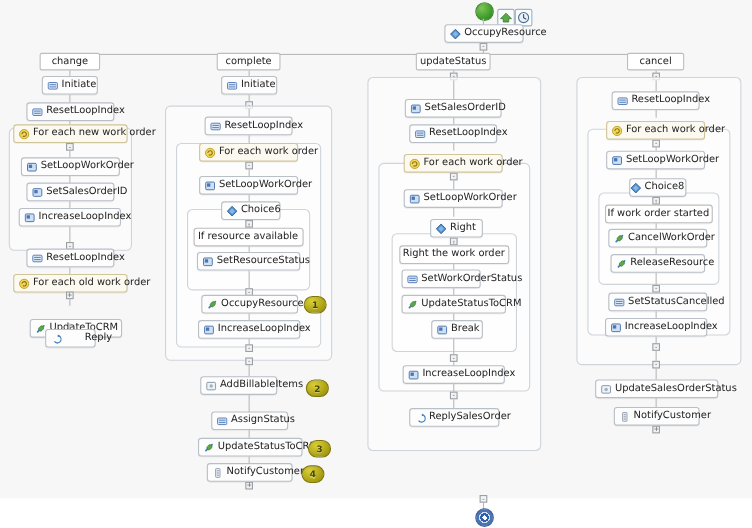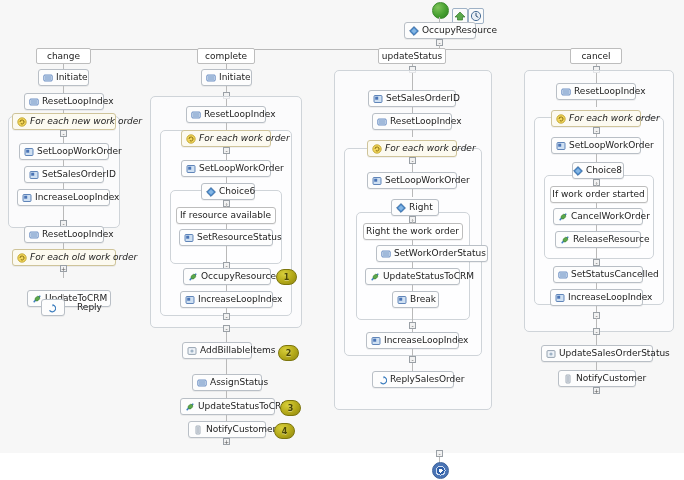--- a/index.html
+++ b/index.html
@@ -22,21 +22,21 @@
     border-radius:3px;
     padding:0 5px 0 4px;
     white-space:nowrap;
     display:flex;align-items:center;gap:3px;
     box-shadow:0 1px 0 rgba(0,0,0,.05);
     color:#222;
     font-size:9px;
   }
   .node.plain{background:#ffffff;border-color:#bdbdbd;}
   .node .lbl{display:inline-block;}
-  .node.scope-hdr{background:#fcfaf0;border-color:#cfc49a;font-style:italic;}
+  .node.scope-hdr{background:#fcfaf0;border-color:#cfc49a;}
   .branchlabel{
     position:absolute;box-sizing:border-box;height:16px;line-height:14px;
     background:#ffffff;border:1px solid #bdbdbd;border-radius:2px;
     text-align:center;font-size:9px;color:#222;
   }
 
   
   .box{
     position:absolute;box-sizing:border-box;
     border:1px solid #cfd4d9;border-radius:5px;
@@ -222,21 +222,21 @@
   <div class="node" style="left:27px;top:290px;width:84px;align-items:center;">
     <span class="ic">
       <svg width="10" height="10" viewBox="0 0 10 10">
           <path d="M2.2 7.6 L4 5.8 M6 4 L7.8 2.2" stroke="#3f7fbf" stroke-width="1.6" stroke-linecap="round"></path>
           <path d="M3.6 6.4 a1.8 1.8 0 0 1 0-2.6 l1-1 a1.8 1.8 0 0 1 2.6 2.6 l-1 1 a1.8 1.8 0 0 1-2.6 0 z" fill="#5aa84a" stroke="#3a7a2c" stroke-width=".6"></path>
         </svg>
     </span>
     <span class="lbl">UpdateToCRM</span>
   </div>
   <div class="vline" style="left:63px;top:294px;height:6px;"></div>
-  <div class="node" style="left:41px;top:299px;width:24px;gap:21px;">
+  <div class="node" style="left:41px;top:299px;width:46px;gap:21px;">
     <span class="ic">
       <svg width="10" height="10" viewBox="0 0 10 10">
           <path d="M6.5 2 a3.4 3.4 0 1 1-3 5.4" stroke="#3f7fbf" stroke-width="1.2" fill="none"></path>
           <path d="M6.8 1 L8.4 2.6 L6.4 3.4 Z" fill="#3f7fbf"></path>
         </svg>
     </span>
     <span class="lbl">Reply</span>
   </div>
 
   <div class="vline" style="left:226px;top:64px;height:5px;"></div>
@@ -448,21 +448,21 @@
         </svg>
     </span>
     <span class="lbl">Right</span>
   </div>
   <div class="handle" style="left:409px;top:216px;">-</div>
   <div class="vline" style="left:412px;top:219px;height:4px;"></div>
   <div class="node plain" style="left:363px;top:223px;width:100px;justify-content:center;">
     <span class="lbl">Right the work order</span>
   </div>
   <div class="vline" style="left:412px;top:240px;height:5px;"></div>
-  <div class="node" style="left:365px;top:245px;width:112px;margin-left:11px;">
+  <div class="node" style="left:365px;top:245px;width:72px;">
     <span class="ic">
       <svg width="10" height="10" viewBox="0 0 10 10">
           <rect x=".8" y="2" width="8.4" height="6" rx="1" fill="#dbe8f4" stroke="#4a74b5" stroke-width=".8"></rect>
           <path d="M2 4h6M2 6h6" stroke="#4a74b5" stroke-width=".8"></path>
         </svg>
     </span>
     <span class="lbl">SetWorkOrderStatus</span>
   </div>
   <div class="vline" style="left:412px;top:262px;height:6px;"></div>
   <div class="node" style="left:365px;top:268px;width:95px;">

